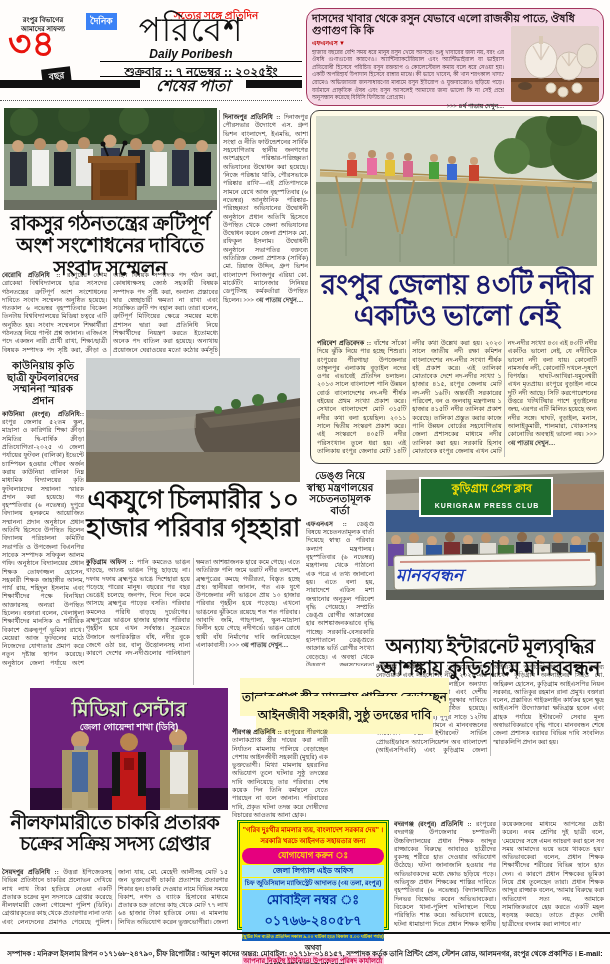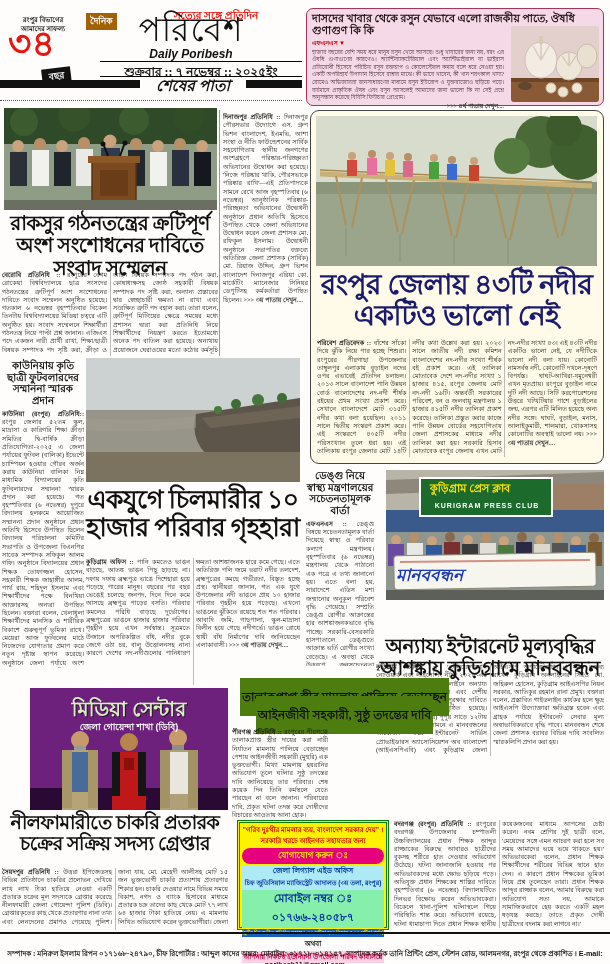--- a/index.html
+++ b/index.html
@@ -30,33 +30,33 @@
 
   <div class="abs c" style="left:4px;top:16px;width:78px;font-size:6.8px;font-weight:700;line-height:1.3;">
     <span>রংপুর বিভাগের</span><br>
     <span>আমাদের সাফল্য</span>
   </div>
   <div class="abs" style="left:6px;top:26px;width:80px;height:62px;">
     <span class="abs" style="left:2px;top:0;font-size:36px;font-weight:800;color:#e8140d;line-height:1;">৩৪</span>
     <span class="abs" style="left:36px;top:42px;background:#111;color:#fff;font-size:9px;font-weight:700;padding:1px 7px;transform:rotate(-7deg);">বছর</span>
   </div>
   <div class="abs" style="left:140px;top:8px;width:152px;text-align:center;font-size:10.5px;font-weight:800;color:#e8140d;">সত্যের সঙ্গে প্রতিদিন</div>
-  <div class="abs" style="left:86px;top:13px;background:#a16207;color:#fff;font-size:9px;font-weight:700;padding:1px 4px;">দৈনিক</div>
+  <div class="abs" style="left:86px;top:13px;background:#3b82f6;color:#fff;font-size:9px;font-weight:700;padding:1px 4px;">দৈনিক</div>
   <div class="abs c" style="left:80px;top:14px;width:222px;font-size:33px;font-weight:400;letter-spacing:1px;line-height:1;">পরিবেশ</div>
   <div class="abs c" style="left:95px;top:47px;width:192px;font-size:12px;font-weight:700;font-style:italic;font-family:'Liberation Sans',sans-serif;">Daily Poribesh</div>
   <div class="abs hrule" style="left:100px;top:61px;width:202px;"></div>
   <div class="abs c" style="left:100px;top:63px;width:202px;font-size:12px;font-weight:700;">শুক্রবার :: ৭ নভেম্বর :: ২০২৫ইং</div>
   <div class="abs hrule" style="left:100px;top:76px;width:202px;"></div>
 
   <div class="abs" style="left:0;top:80px;width:140px;height:8px;background:#111;"></div>
   <div class="abs c" style="left:142px;top:74px;width:102px;font-size:15.5px;font-weight:800;font-style:italic;">শেষের পাতা</div>
   <div class="abs" style="left:246px;top:80px;width:56px;height:8px;background:#111;"></div>
   <div class="abs" style="left:0;top:100px;width:302px;border-top:1px dotted #555;"></div>
 
-  <div class="abs" style="left:306px;top:8px;width:298px;height:98px;background:#f6d9e6;border:1px solid #a2355c;border-radius:7px;box-sizing:border-box;padding:3px 5px;">
+  <div class="abs" style="left:306px;top:8px;width:298px;height:98px;background:#f6d9e6;border:1px solid #a2355c;border-radius:13px;box-sizing:border-box;padding:3px 5px;">
     <div style="font-size:10.8px;font-weight:800;line-height:1.15;color:#1d0f14;">দাসদের খাবার থেকে রসুন যেভাবে এলো রাজকীয় পাতে, ঔষধি গুণাগুণ কি কি</div>
     <div style="font-size:6px;font-weight:700;color:#b00;margin-top:1px;">এফএনএস ▼</div>
     <div class="j" style="width:192px;font-size:5.6px;line-height:1.35;color:#46323a;overflow:hidden;height:52px;">হাজার বছরের বেশি সময় ধরে মানুষ রসুন খেয়ে আসছে। শুধু খাবারের জন্য নয়, বরং এর ঔষধি গুণাগুণের কারণেও। অ্যান্টিব্যাকটেরিয়াল এবং অ্যান্টিভাইরাল বা ভাইরাস প্রতিরোধী হিসেবে পরিচিত রসুন রক্তচাপ ও কোলেস্টেরল কমায় বলে ধরে নেওয়া হয়। একটি অপরিহার্য উপাদান হিসেবে রান্নার মাঝে। কী ভাবে খাবেন, কী খান শরৎকাল খাদ্য? রোমেও অভিজাতরা জনসাধারণের মাধ্যমে রসুন ইউরোপ ও যুক্তরাজ্যেও ছড়িয়ে পড়ে। বর্তমানে প্রাকৃতিক ঔষধ এবং রসুন আসলেই আমাদের জন্য ভালো কি না সেই প্রশ্নে অনুসন্ধান করেছে বিবিসি ফিউচার প্রোগ্রাম।</div>
     <div style="width:192px;text-align:right;font-size:6px;font-weight:700;color:#333;">&gt;&gt;&gt; ৪র্থ পাতায় দেখুন....</div>
     <div class="abs photo" style="right:4px;top:17px;width:88px;height:76px;border-radius:3px;">
       <svg width="88" height="76">
         <rect width="88" height="76" fill="#e3d0cc"></rect>
         <rect y="54" width="88" height="22" fill="#8a5a36"></rect>
         <rect y="52" width="88" height="4" fill="#6e4527"></rect>
         <ellipse cx="30" cy="34" rx="16" ry="18" fill="#f3ece3" stroke="#cdbfb2" stroke-width="1"></ellipse>
@@ -224,21 +224,21 @@
   </div>
 
   <div class="abs photo" style="left:386px;top:470px;width:218px;height:130px;">
     <svg width="218" height="62">
       <rect width="218" height="62" fill="#b8b4a8"></rect>
       <path d="M0 10 L218 2 L218 16 L0 24 Z" fill="#8d887b"></path>
       <rect x="150" y="14" width="68" height="30" fill="#9c7f65"></rect>
       <rect x="0" y="40" width="218" height="22" fill="#3a5a8c"></rect>
       <rect x="34" y="8" width="132" height="38" fill="#1c6b2d" stroke="#fff" stroke-width="2"></rect>
     </svg>
-    <span class="ph-label" style="left:44px;top:10px;width:122px;text-align:left;color:#ffe400;font-size:11px;font-weight:800;">কুড়িগ্রাম প্রেস ক্লাব</span>
+    <span class="ph-label" style="left:24px;top:10px;width:122px;text-align:right;color:#ffe400;font-size:11px;font-weight:800;">কুড়িগ্রাম প্রেস ক্লাব</span>
     <span class="ph-label" style="left:40px;top:32px;width:122px;text-align:center;color:#fff;font-size:7px;font-weight:700;letter-spacing:1px;">KURIGRAM PRESS CLUB</span>
     <svg width="218" height="68" style="position:absolute;left:0;top:62px;">
       <rect width="218" height="68" fill="#8f958f"></rect>
       <g>
         <circle cx="10" cy="8" r="5" fill="#caa27c"></circle>
           <circle cx="28" cy="6" r="5" fill="#b98f68"></circle>
         <circle cx="46" cy="9" r="5" fill="#caa27c"></circle>
           <circle cx="64" cy="5" r="5" fill="#8a6a4c"></circle>
         <circle cx="82" cy="8" r="5" fill="#caa27c"></circle>
           <circle cx="100" cy="6" r="5" fill="#b98f68"></circle>
@@ -299,21 +299,21 @@
         <rect x="138" y="64" width="21" height="42" fill="#e8e6de"></rect>
         <rect x="130" y="62" width="10" height="58" fill="#a39264"></rect>
           <rect x="158" y="62" width="10" height="58" fill="#a39264"></rect>
       </g>
     </svg>
     <span class="ph-label" style="left:8px;top:6px;width:182px;text-align:center;color:#d8f0c0;font-size:20px;font-weight:800;text-shadow:1px 1px 0 #2a0a34;">মিডিয়া সেন্টার</span>
     <span class="ph-label" style="left:8px;top:32px;width:182px;text-align:center;color:#fff;font-size:9px;font-weight:700;">জেলা গোয়েন্দা শাখা (ডিবি)</span>
   </div>
 
   <div class="abs c" style="left:232px;top:688px;width:225px;font-size:12px;font-weight:800;line-height:1.5;">
-    <span style="background:#4d7c0f;padding:12px 2px;box-decoration-break:clone;-webkit-box-decoration-break:clone;">তালাকপ্রাপ্ত স্ত্রীর মামলায় পালিয়ে বেড়াচ্ছেন আইনজীবী সহকারী, সুষ্ঠু তদন্তের দাবি</span>
+    <span style="background:#fef9c3;padding:12px 2px;box-decoration-break:clone;-webkit-box-decoration-break:clone;">তালাকপ্রাপ্ত স্ত্রীর মামলায় পালিয়ে বেড়াচ্ছেন আইনজীবী সহকারী, সুষ্ঠু তদন্তের দাবি</span>
   </div>
   <div class="abs body-t j" style="left:232px;top:728px;width:96px;height:90px;">
     <b class="byline">পীরগঞ্জ প্রতিনিধি ::</b>
     <span>রংপুরের পীরগঞ্জে তালাকপ্রাপ্ত স্ত্রীর দায়ের করা নারী নির্যাতন মামলায় পালিয়ে বেড়াচ্ছেন পেশায় আইনজীবী সহকারী (মুহুরি) এক ভুক্তভোগী। মিথ্যা মামলায় হয়রানির অভিযোগ তুলে ঘটনার সুষ্ঠু তদন্তের দাবি জানিয়েছে তার পরিবার। শেষ কয়েক দিন তিনি কর্মস্থলে যেতে পারছেন না বলে জানান। পরিবারের দাবি, প্রকৃত ঘটনা তদন্ত করে দোষীদের বিচারের আওতায় আনা হোক।</span>
   </div>
 
   <div class="abs body-t j cols-2" style="left:394px;top:820px;width:210px;height:108px;">
     <b class="byline">বদরগঞ্জ (রংপুর) প্রতিনিধি ::</b>
     <span>রংপুরের বদরগঞ্জ উপজেলার চম্পাতলী উচ্চবিদ্যালয়ের প্রধান শিক্ষক আব্দুর রাজ্জাকের বিরুদ্ধে আবারও ছাত্রীদের বুকসহ শরীরে হাত দেওয়ার অভিযোগ উঠেছে। ঘটনা জানাজানি হওয়ার পর অভিভাবকদের মধ্যে ক্ষোভ ছড়িয়ে পড়ে। অভিযুক্ত প্রধান শিক্ষকের শাস্তির দাবিতে বৃহস্পতিবার (৬ নভেম্বর) বিদ্যালয়টিতে দিনভর বিক্ষোভ করেন অভিভাবকেরা। বিকেলে থানা-পুলিশ ঘটনাস্থলে গিয়ে পরিস্থিতি শান্ত করে। অভিযোগ রয়েছে, ঘটনা ধামাচাপা দিতে প্রধান শিক্ষক স্থানীয় কয়েকজনের মাধ্যমে আপসের চেষ্টা করেন। নবম শ্রেণির দুই ছাত্রী বলে, 'মেয়েদের সঙ্গে এমন আচরণ করা হলে সব সময় আমাদের ভয়ে ভয়ে থাকতে হয়।' অভিভাবকেরা বলেন, প্রধান শিক্ষক শিক্ষার্থীদের শরীরের বিভিন্ন স্থানে হাত দেন। এ কারণে প্রধান শিক্ষকের ভূমিকা নিয়ে প্রশ্ন তুলেছেন তারা। প্রধান শিক্ষক আব্দুর রাজ্জাক বলেন, 'আমার বিরুদ্ধে করা অভিযোগ সত্য নয়, আমাকে সামাজিকভাবে হেয় করতে একটি মহল ষড়যন্ত্র করছে। তাতে প্রকৃত দোষী ছাত্রীদের বদনাম করা লাগবে না।'</span>
   </div>
@@ -324,21 +324,21 @@
     <span>উত্তরা ইপিজেডসহ বিভিন্ন প্রতিষ্ঠানে চাকরির প্রলোভন দেখিয়ে লাখ লাখ টাকা হাতিয়ে নেওয়া একটি প্রতারক চক্রের মূল সদস্যকে গ্রেপ্তার করেছে নীলফামারী জেলা গোয়েন্দা পুলিশ (ডিবি)। গ্রেপ্তারকৃতের কাছ থেকে প্রতারণার নানা তথ্য এবং লেনদেনের প্রমাণও পেয়েছে পুলিশ। জানা যায়, মো. মেহেদী আলীসহ মোট ১৫ জন ভুক্তভোগী চাকরি প্রত্যাশায় প্রতারণার শিকার হন। চাকরি দেওয়ার নামে বিভিন্ন সময়ে বিকাশ, নগদ ও ব্যাংক হিসাবের মাধ্যমে প্রতারক চক্র তাদের কাছ থেকে মোট ৭৭ লাখ ৬৪ হাজার টাকা হাতিয়ে নেয়। এ মামলায় লিখিত অভিযোগ করেন ভুক্তভোগীরা। জেলা পুলিশ সুপার এ. এফ. এম. তারিক হোসেন খান এর নির্দেশে </span>
     
   </div>
 
   <div class="abs adbox" style="left:237px;top:820px;width:152px;height:110px;">
     <div class="c" style="font-size:6.8px;font-weight:800;color:#d40000;line-height:1.25;">"গরিব দুঃখীর মামলার ব্যয়, বাংলাদেশ সরকার দেয়" ।</div>
     <div class="c" style="font-size:6.8px;font-weight:800;color:#d40000;">সরকারি খরচে আইনগত সহায়তার জন্য</div>
     <div class="c" style="background:#e6007e;color:#ffe800;font-size:8.5px;font-weight:800;border-radius:8px;padding:1px 0;">যোগাযোগ করুন ঃ</div>
     <div class="c" style="background:#aeeaf5;color:#0030a0;font-size:7.5px;font-weight:800;">জেলা লিগ্যাল এইড অফিস</div>
     <div class="c" style="background:#aeeaf5;color:#0030a0;font-size:6.4px;font-weight:700;">চিফ জুডিসিয়াল ম্যাজিস্ট্রেট আদালত (৩য় তলা, রংপুর)</div>
-    <div class="c" style="background:#86efac;color:#0030a0;font-size:11px;font-weight:800;">মোবাইল নম্বর ঃ ০১৭৬৬-২৪০৫৮৭</div>
+    <div class="c" style="background:#7dd3fc;color:#0030a0;font-size:13px;font-weight:800;">মোবাইল নম্বর ঃ ০১৭৬৬-২৪০৫৮৭</div>
     <div class="c" style="background:#1560bd;color:#ffe800;font-size:4.6px;font-weight:700;">(ছুটির দিন ব্যতীত প্রতিদিন সকাল ৯.০০ ঘটিকা হতে বিকাল ৫.০০ ঘটিকা পর্যন্ত)</div>
     <div class="c" style="font-size:7px;font-weight:800;color:#111;">অথবা</div>
     <div class="c" style="background:#ffd0e4;color:#c40040;font-size:6.6px;font-weight:800;">আপনার নিকটস্থ ইউনিয়ন/ উপজেলা পরিষদ কার্যালয়ে</div>
   </div>
 
   <div class="abs" style="left:0;top:932px;width:610px;border-top:2px solid #111;"></div>
   <div class="abs c" style="left:2px;top:948px;width:606px;font-size:7.2px;font-weight:700;">
     <span>সম্পাদক : মনিরুল ইসলাম রিপন ০১৭১৬৮-২৪৭৯০,  চীফ রিপোর্টার : আব্দুল কাদের অন্তর: মোবাইল: ০১৭১৮-০১৪১৫৭, সম্পাদক কর্তৃক তানি প্রিন্টিং প্রেস, স্টেশন রোড, আলমনগর, রংপুর থেকে প্রকাশিত ।</span>
     <span style="font-family:'Liberation Sans',sans-serif;font-weight:800;">E-mail: poribesh11@gmail.com</span>
   </div>

